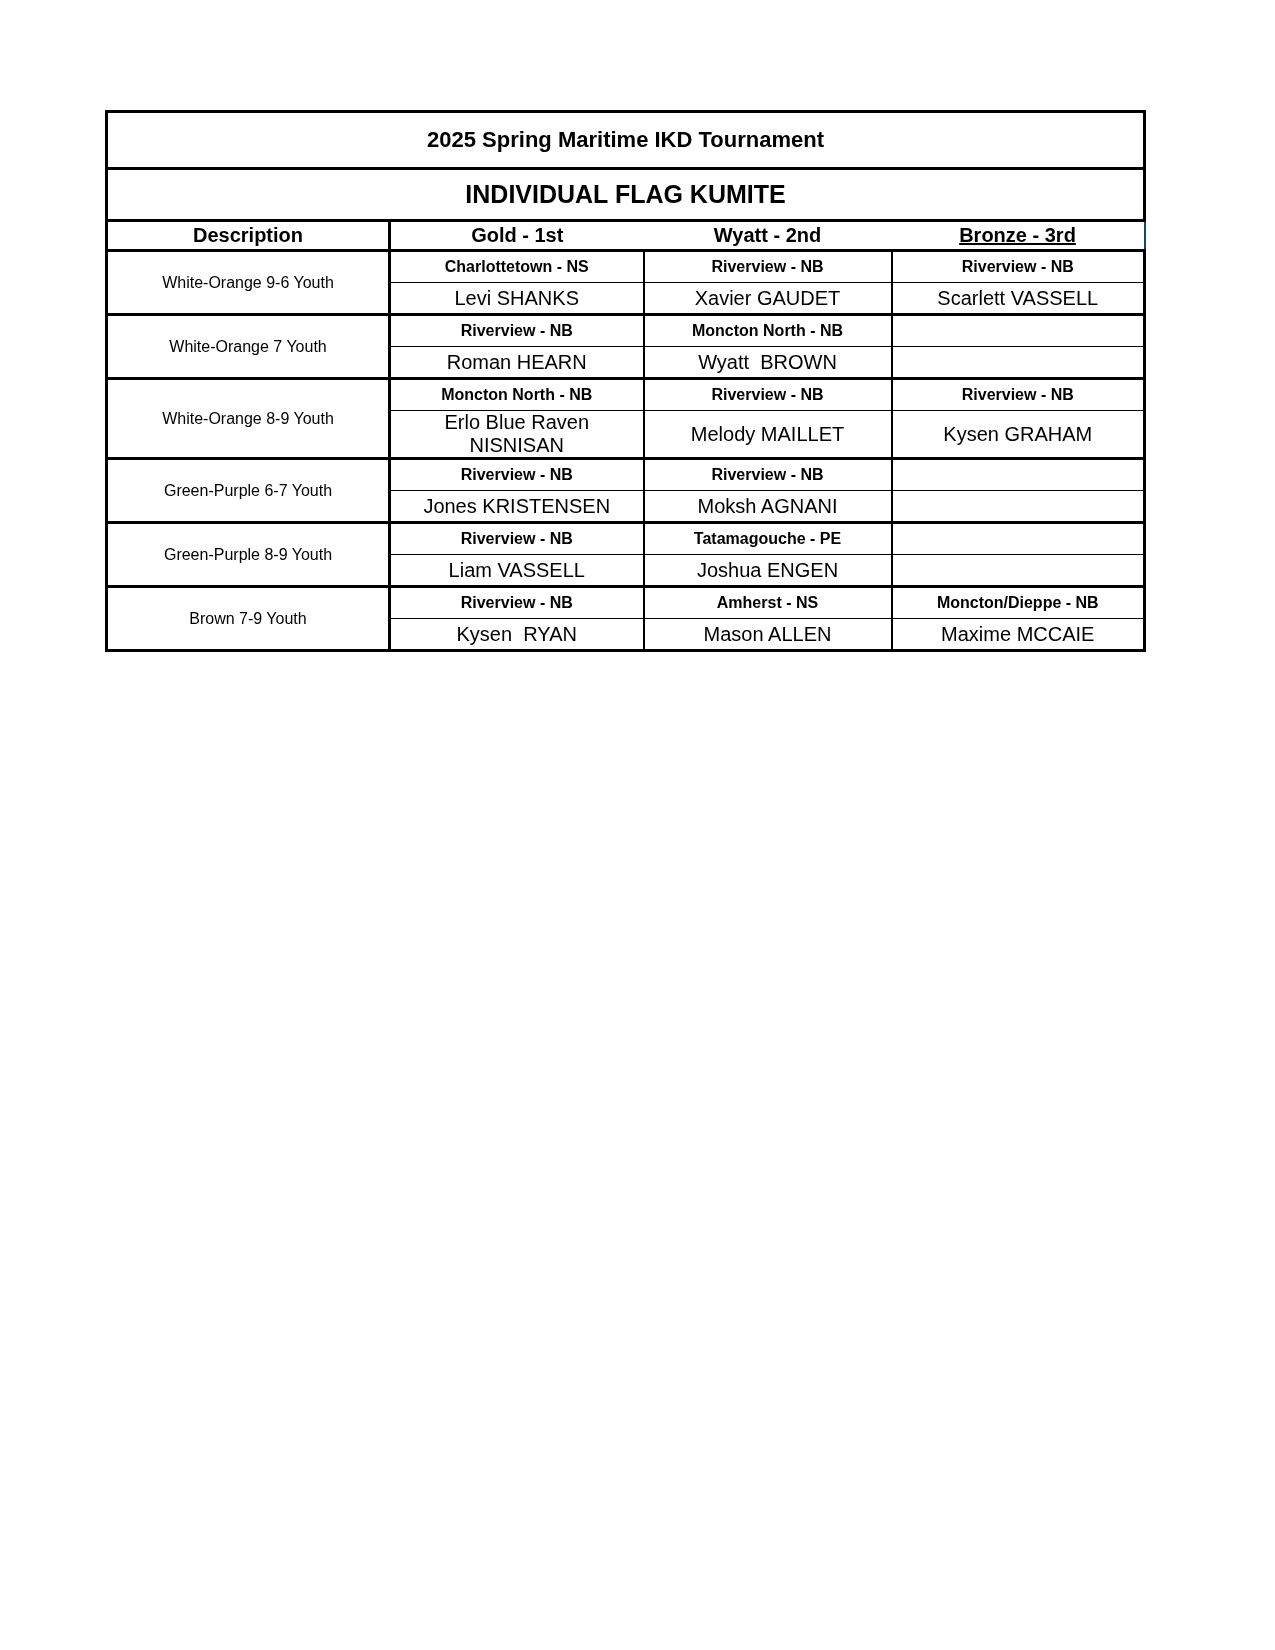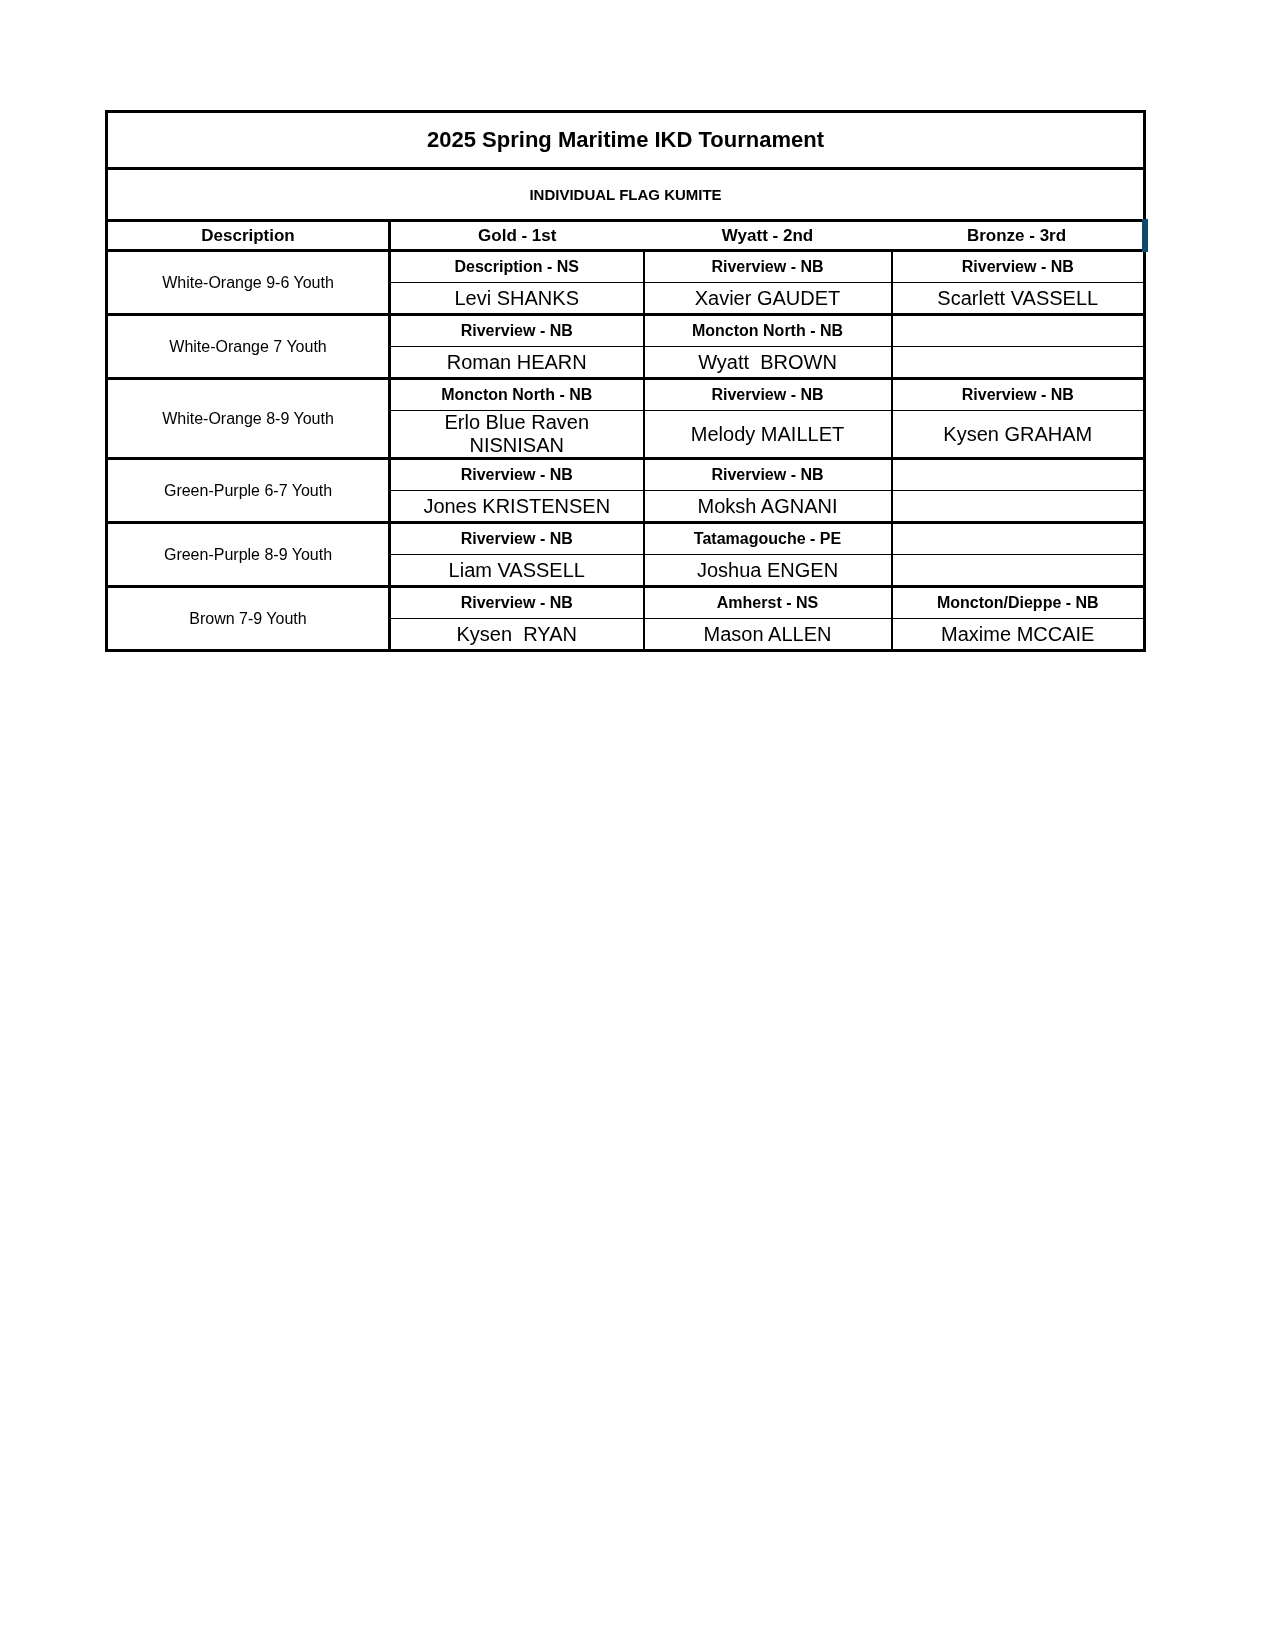--- a/index.html
+++ b/index.html
@@ -39,35 +39,35 @@
   tr.club-row    { height: 32px; }
   tr.name-row    { height: 32px; }
 
   .title-cell {
     border: 3px solid #000;
     font-size: 22px;
     font-weight: bold;
   }
   .subtitle-cell {
     border: 3px solid #000;
-    font-size: 15px;
+    font-size: 25px;
     font-weight: bold;
   }
   .header-row td {
     border-top: 3px solid #000;
     border-bottom: 3px solid #000;
-    font-size: 17px;
+    font-size: 20px;
     font-weight: bold;
   }
   .header-desc {
     border-left: 3px solid #000;
     border-right: 3px solid #000;
   }
   .header-medal { border-left: 0; border-right: 0; }
-  .header-bronze { border-right: 6px solid #0c4a6e; }
+  .header-bronze { border-right: 2px solid #0c4a6e; text-decoration: underline; }
 
   .desc-cell {
     border: 3px solid #000;
     font-size: 16px;
     font-weight: normal;
   }
   .club-cell {
     border-top: 3px solid #000;
     border-bottom: 1.5px solid #000;
     border-left: 2px solid #000;
@@ -108,21 +108,21 @@
       </tr>
       <tr class="header-row">
         <td class="header-desc">Description</td>
         <td class="header-medal">Gold - 1st</td>
         <td class="header-medal">Wyatt - 2nd</td>
         <td class="header-medal header-bronze">Bronze - 3rd</td>
       </tr>
 
   <tr class="club-row">
     <td class="desc-cell" rowspan="2">White-Orange 9-6 Youth</td>
-    <td class="club-cell col-gold">Description - NS</td>
+    <td class="club-cell col-gold">Charlottetown - NS</td>
     <td class="club-cell">Riverview - NB</td>
     <td class="club-cell col-bronze">Riverview - NB</td>
   </tr>
   <tr class="name-row">
     <td class="name-cell col-gold">Levi SHANKS</td>
     <td class="name-cell">Xavier GAUDET</td>
     <td class="name-cell col-bronze">Scarlett VASSELL</td>
   </tr>
 
   <tr class="club-row">

